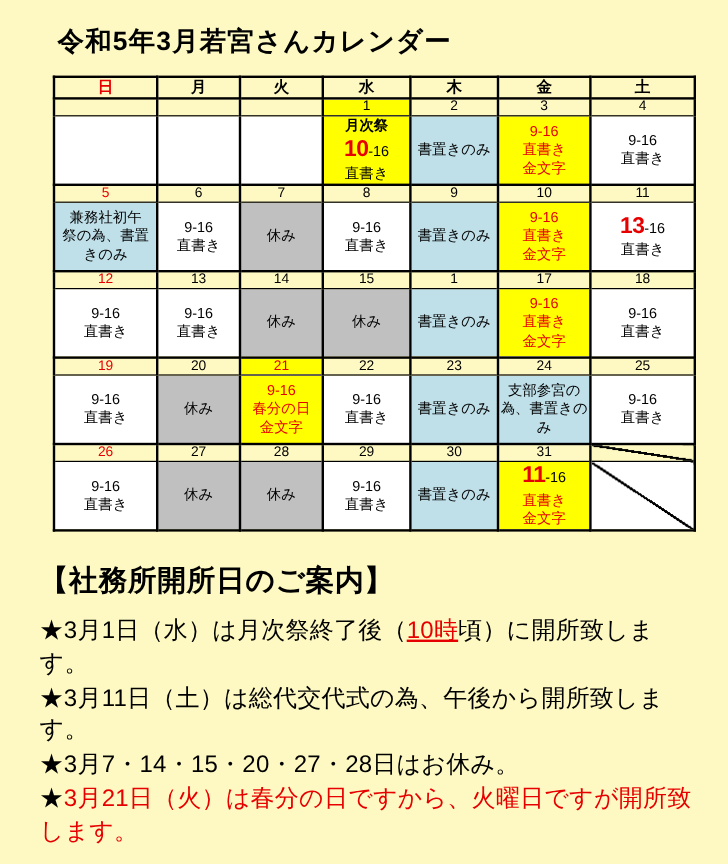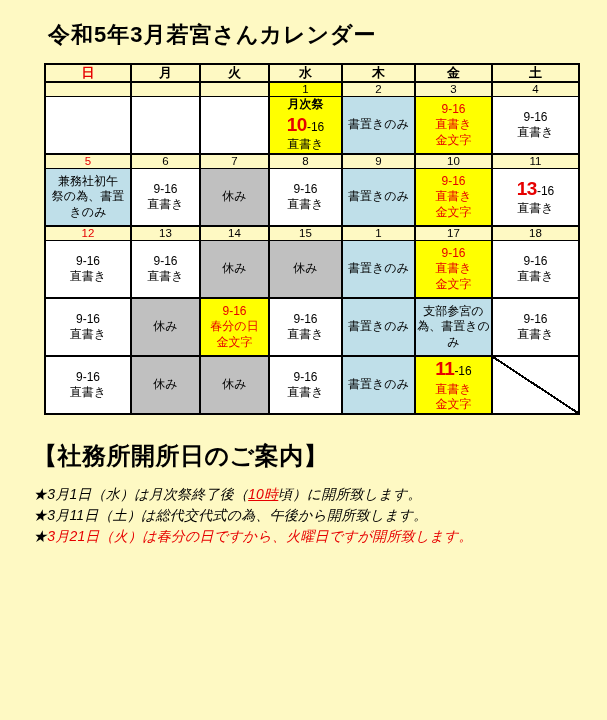--- a/index.html
+++ b/index.html
@@ -32,21 +32,21 @@
   .b{font-weight:bold;}
   .u{text-decoration:underline;}
   .big{font-size:19px;font-weight:bold;letter-spacing:-0.5px;}
   .diag{
     background-image:linear-gradient(to top right,
       transparent calc(50% - 1px), #000 calc(50% - 1px),
       #000 calc(50% + 1px), transparent calc(50% + 1px));
   }
   .notice{margin:25px 0 0 33px;width:548px;}
   .notice h2{font-size:24px;font-weight:bold;margin:0 0 13px 0;letter-spacing:0.5px;}
-  .notice p{font-size:14px;margin:2.5px 0;line-height:1.33;letter-spacing:0.2px;font-style:italic;}
+  .notice p{font-size:20px;margin:2.5px 0;line-height:1.33;letter-spacing:0.2px;}
 </style>
 </head>
 <body>
 
 <div class="page">
   <h1 class="title">令和5年3月若宮さんカレンダー</h1>
 
   <table class="cal">
     <colgroup>
       <col class="c1">
@@ -169,20 +169,29 @@
           <td class="bg-y">
             <div><span class="red">9-16</span></div>
             <div><span class="red">直書き</span></div>
             <div><span class="red">金文字</span></div>
           </td>
           <td class="bg-w">
             <div><span>9-16</span></div>
             <div><span>直書き</span></div>
           </td>
         </tr>
+        <tr class="numrow">
+          <td><span class="red">19</span></td>
+          <td><span>20</span></td>
+          <td class="bg-y"><span class="red">21</span></td>
+          <td><span>22</span></td>
+          <td><span>23</span></td>
+          <td><span>24</span></td>
+          <td><span>25</span></td>
+        </tr>
         <tr class="controw">
           <td class="bg-w">
             <div><span>9-16</span></div>
             <div><span>直書き</span></div>
           </td>
           <td class="bg-g">
             <div><span>休み</span></div>
           </td>
           <td class="bg-y">
             <div><span class="red">9-16</span></div>
@@ -198,20 +207,29 @@
           </td>
           <td class="bg-lb">
             <div><span>支部参宮の</span></div>
             <div><span>為、書置きの</span></div>
             <div><span>み</span></div>
           </td>
           <td class="bg-w">
             <div><span>9-16</span></div>
             <div><span>直書き</span></div>
           </td>
+        </tr>
+        <tr class="numrow">
+          <td><span class="red">26</span></td>
+          <td><span>27</span></td>
+          <td><span>28</span></td>
+          <td><span>29</span></td>
+          <td><span>30</span></td>
+          <td><span>31</span></td>
+          <td class="diag"></td>
         </tr>
         <tr class="controw">
           <td class="bg-w">
             <div><span>9-16</span></div>
             <div><span>直書き</span></div>
           </td>
           <td class="bg-g">
             <div><span>休み</span></div>
           </td>
           <td class="bg-g">
@@ -232,16 +250,17 @@
           <td class="bg-w diag"></td>
         </tr>
       </tbody>
   </table>
 
   <div class="notice">
     <h2>【社務所開所日のご案内】</h2>
     <div id="notice-lines">
         <p><span>★3月1日（水）は月次祭終了後（</span><span class="red u">10時</span><span>頃）に開所致します。</span></p>
         <p><span>★3月11日（土）は総代交代式の為、午後から開所致します。</span></p>
+        <p><span>★3月7・14・15・20・27・28日はお休み。</span></p>
         <p><span>★</span><span class="red">3月21日（火）は春分の日ですから、火曜日ですが開所致します。</span></p>
       </div>
   </div>
 </div>
 
 </body></html>

